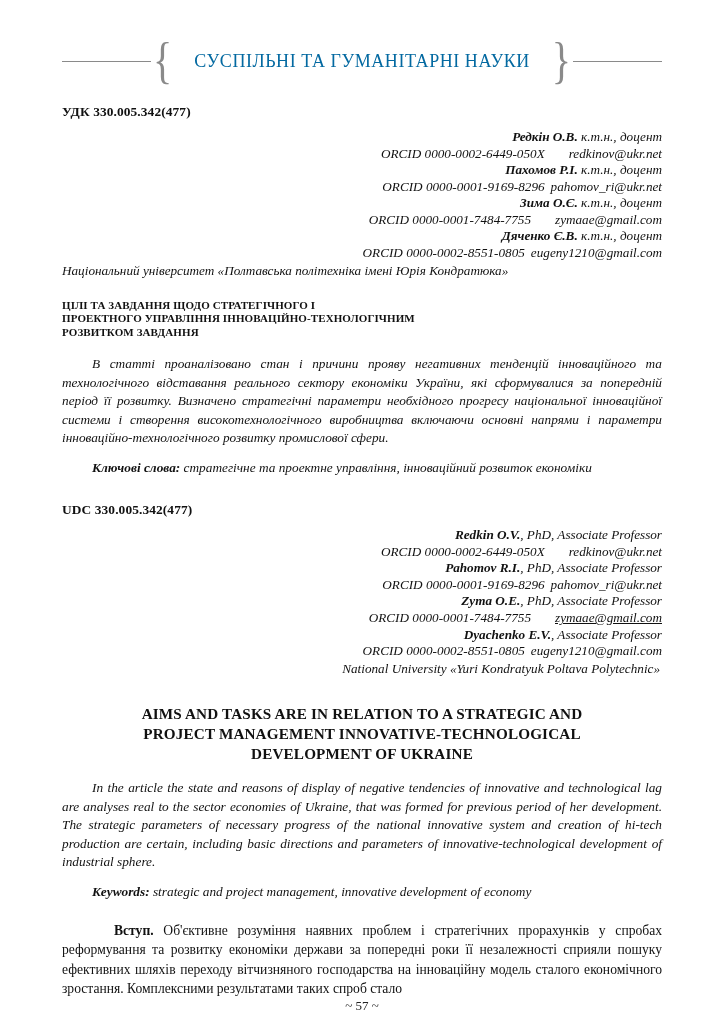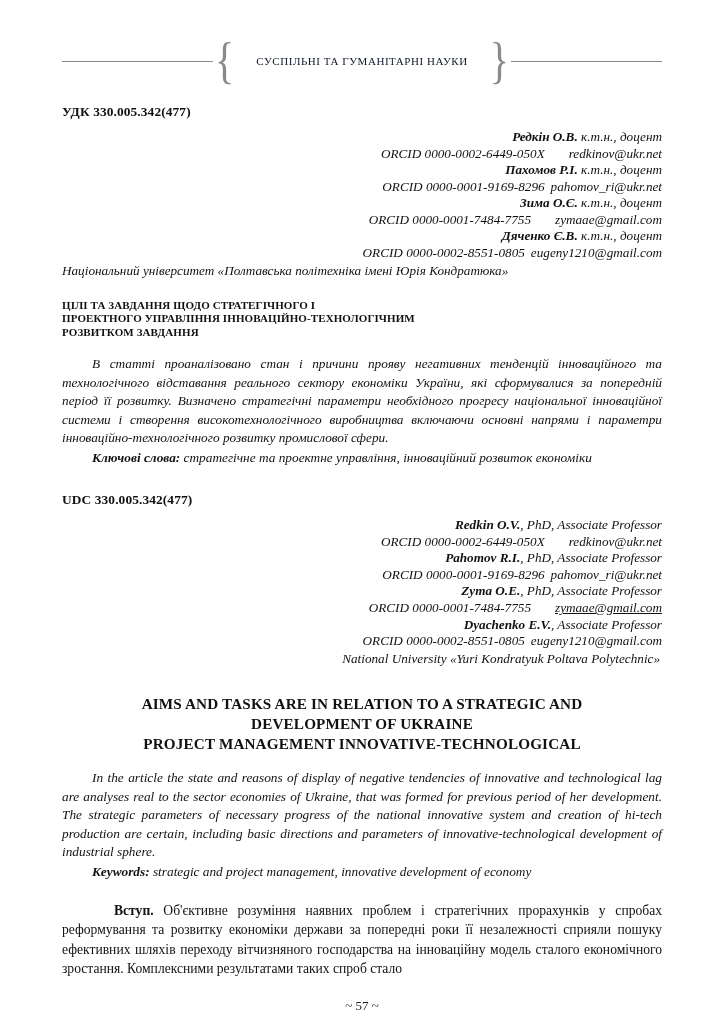--- a/index.html
+++ b/index.html
@@ -40,25 +40,25 @@
   .runhead .brace {
     font-family: "Liberation Serif", "DejaVu Serif", serif;
     color: #8a8a8a;
     font-size: 40px;
     line-height: 1;
     transform: scaleY(1.25);
     padding: 0 2px;
     font-weight: 400;
   }
   .runhead .rh-title {
-    font-size: 11px;
+    font-size: 18px;
     letter-spacing: 0.55px;
     white-space: nowrap;
     padding: 0 20px;
-    color: #0f172a;
+    color: #0369a1;
   }
 
   
   .udc {
     font-weight: bold;
     font-size: 13.4px;
     margin-top: 28px;
     letter-spacing: 0.1px;
   }
   .udc.second { margin-top: 25px; }
@@ -113,21 +113,21 @@
   
   .abstract {
     margin-top: 15px;
     font-style: italic;
     font-size: 13.3px;
     line-height: 1.39;
     text-align: justify;
     text-justify: inter-word;
   }
   .abstract p { margin: 0; text-indent: 30px; }
-  .abstract .kw { margin-top: 1px; }
+  .abstract .kw { margin-top: 11px; }
   .abstract .kw b { font-weight: bold; font-style: italic; }
 
   .body-text {
     margin-top: 20px;
     font-size: 13.6px;
     line-height: 1.42;
     text-align: justify;
     text-justify: inter-word;
   }
   .body-text p { margin: 0; text-indent: 32px; }
@@ -237,22 +237,22 @@
     <div class="ln">
       <span class="orcid">ORCID</span>
       <span class="orcid">0000-0002-8551-0805</span><span class="sp-narrow"></span><span class="mail">eugeny1210@gmail.com</span>
     </div>
   </div>
 
   <div class="affil eng">National University «Yuri Kondratyuk Poltava Polytechnic»</div>
 
   <div class="title-en">
     <span class="tl">AIMS AND TASKS ARE IN RELATION TO A STRATEGIC AND</span>
+    <span class="tl">PROJECT MANAGEMENT INNOVATIVE-TECHNOLOGICAL</span>
     <span class="tl">DEVELOPMENT OF UKRAINE</span>
-    <span class="tl">PROJECT MANAGEMENT INNOVATIVE-TECHNOLOGICAL</span>
   </div>
 
   <div class="abstract">
     <p>In the article the state and reasons of display of negative tendencies of innovative and technological lag are analyses real to the sector economies of Ukraine, that was formed for previous period of her development. The strategic parameters of necessary progress of the national innovative system and creation of hi-tech production are certain, including basic directions and parameters of innovative-technological development of industrial sphere.</p>
     <p class="kw"><b>Keywords:</b><span> strategic and project management, innovative development of economy</span></p>
   </div>
 
   <div class="body-text">
     <p><b>Вступ.</b><span> Об'єктивне розуміння наявних проблем і стратегічних прорахунків у спробах реформування та розвитку економіки держави за попередні роки її незалежності сприяли пошуку ефективних шляхів переходу вітчизняного господарства на інноваційну модель сталого економічного зростання. Комплексними результатами таких спроб стало</span></p>
   </div>

